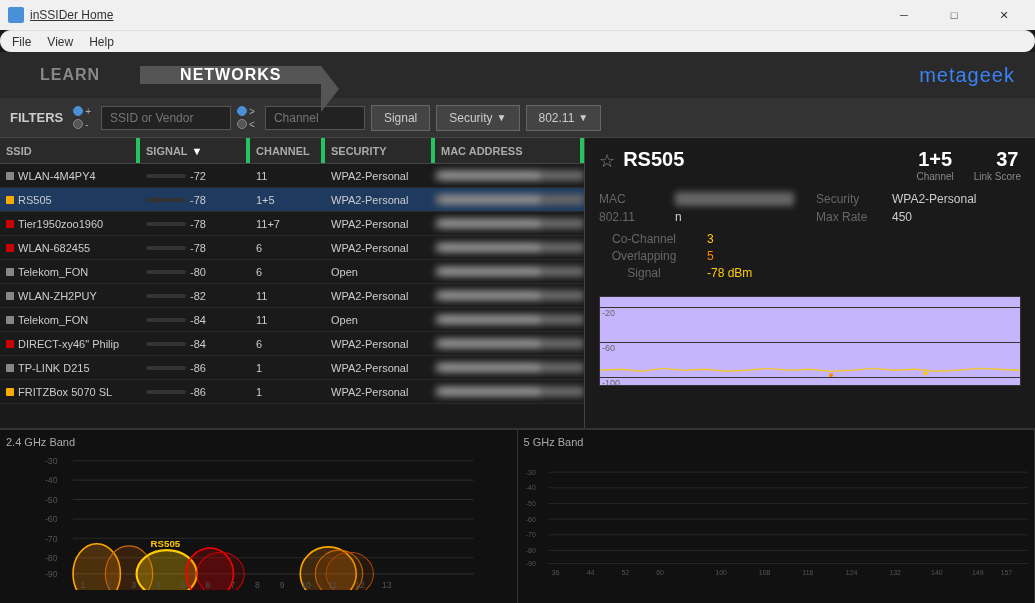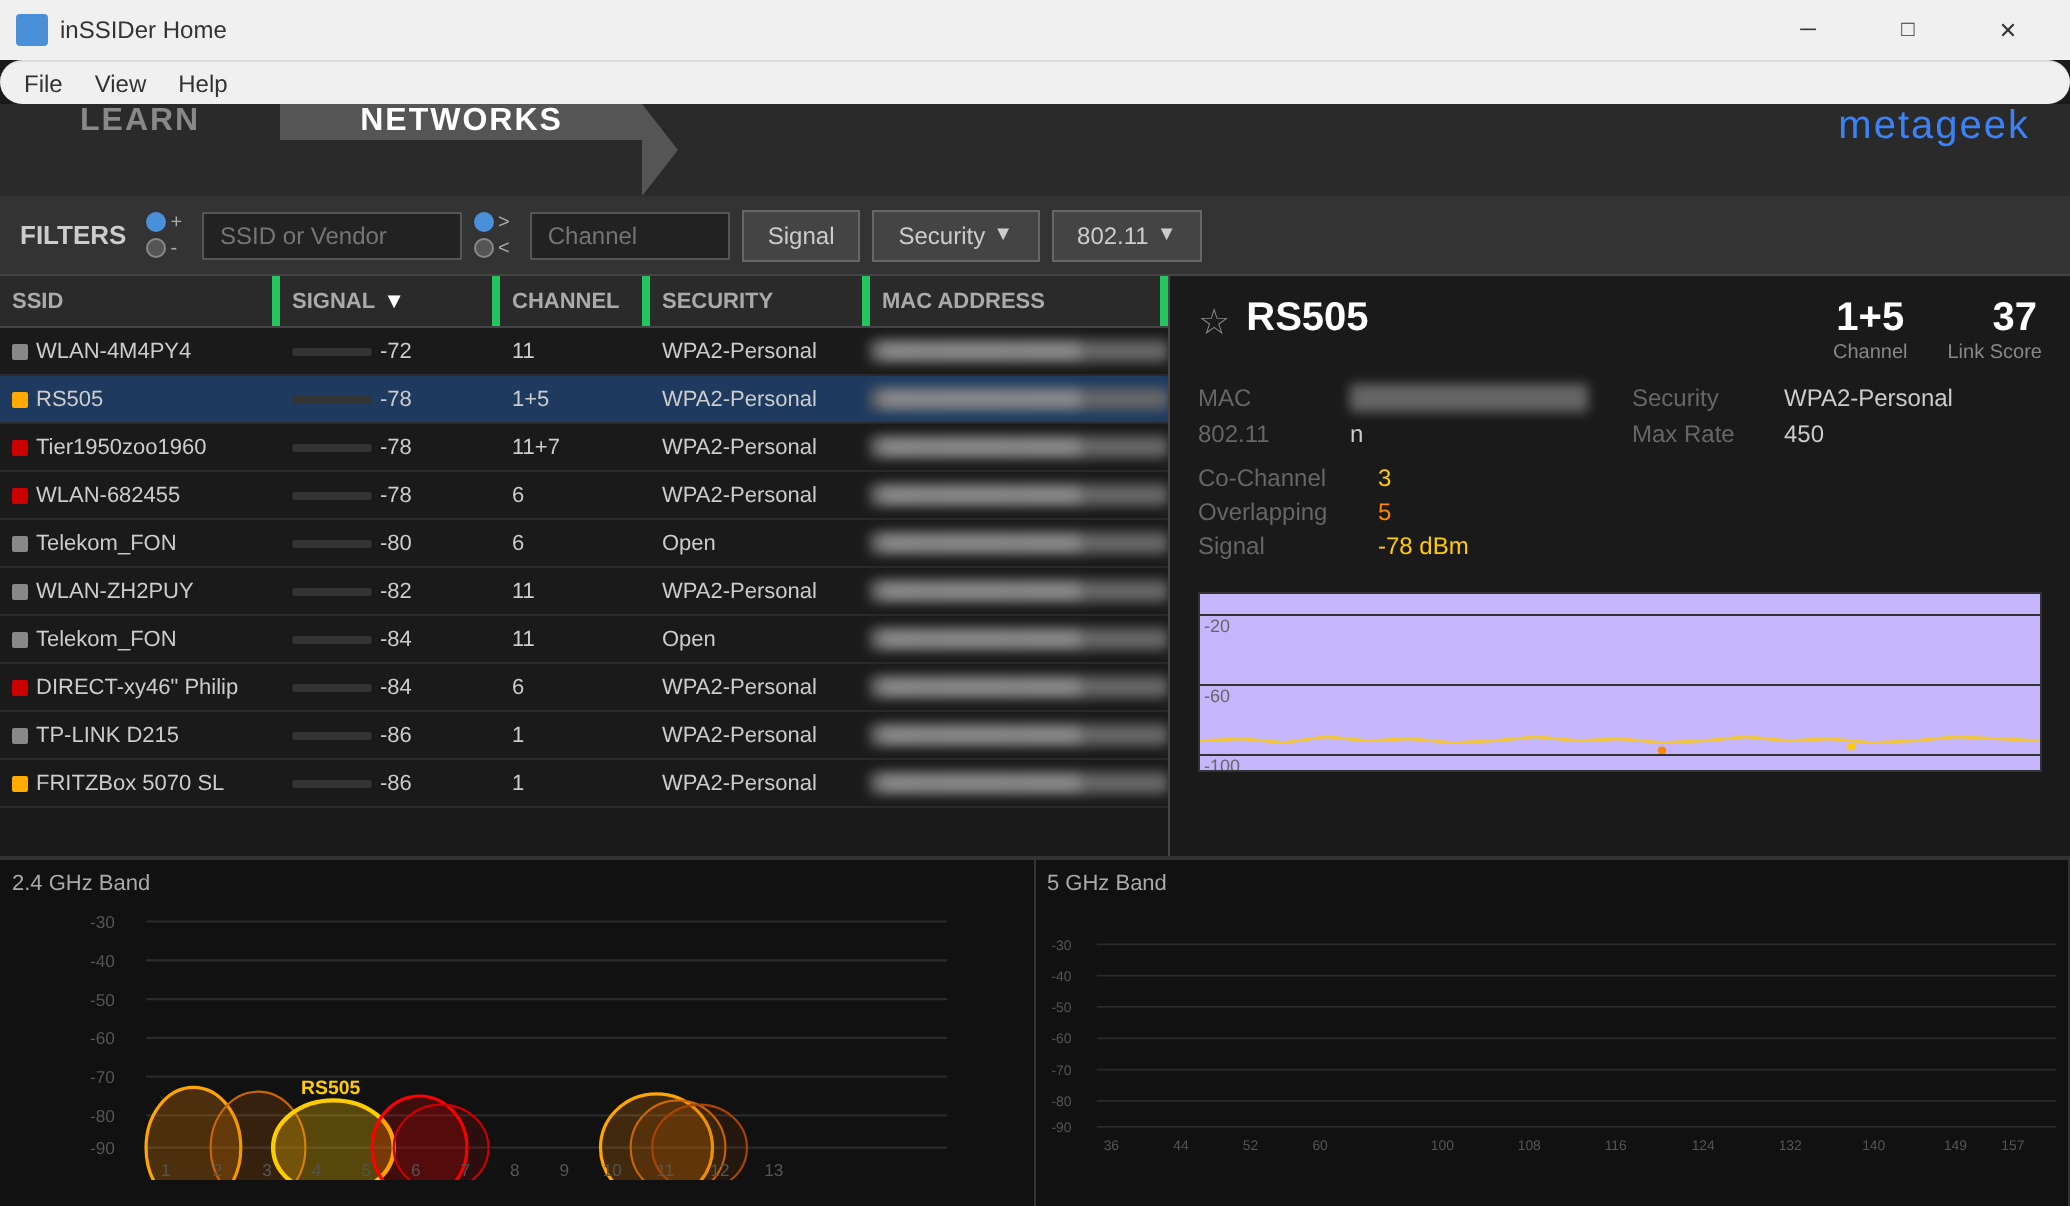--- a/index.html
+++ b/index.html
@@ -16,21 +16,21 @@
     
     #titlebar {
       background: #f0f0f0;
       height: 30px;
       display: flex;
       align-items: center;
       padding: 0 8px;
       color: #333;
       font-size: 12px;
     }
-    #titlebar .title { flex: 1; }
+    #titlebar .title { flex: 1; text-decoration: underline; }
     #titlebar .win-controls { display: flex; gap: 4px; }
     #titlebar .win-btn {
       width: 46px;
       height: 30px;
       display: flex;
       align-items: center;
       justify-content: center;
       cursor: pointer;
       font-size: 11px;
     }
@@ -56,21 +56,21 @@
       cursor: pointer;
       font-size: 12px;
       color: #333;
     }
 
     
     #navtabs {
       height: 46px;
       background: #2a2a2a;
       display: flex;
-      align-items: flex-start;
+      align-items: center;
     }
     .nav-tab {
       display: flex;
       align-items: center;
       justify-content: center;
       padding: 0 40px;
       font-size: 16px;
       font-weight: bold;
       letter-spacing: 1px;
       cursor: pointer;
@@ -312,21 +312,21 @@
     .detail-info-item { display: flex; gap: 6px; }
     .info-label { color: #666; min-width: 70px; }
     .info-value { color: #ccc; }
 
     .detail-stats {
       display: flex;
       flex-direction: column;
       gap: 3px;
       margin-bottom: 6px;
     }
-    .stat-row { display: flex; gap: 0; font-size: 12px; }
+    .stat-row { display: flex; gap: 18px; font-size: 12px; text-align: center; }
     .stat-label { color: #666; min-width: 90px; }
     .stat-co-channel { color: #ffcc00; }
     .stat-overlapping { color: #ff8800; }
     .stat-signal { color: #ffcc00; }
 
     
     #detail-chart {
       height: 90px;
       background: #c4b5fd;
       border: 1px solid #333;

